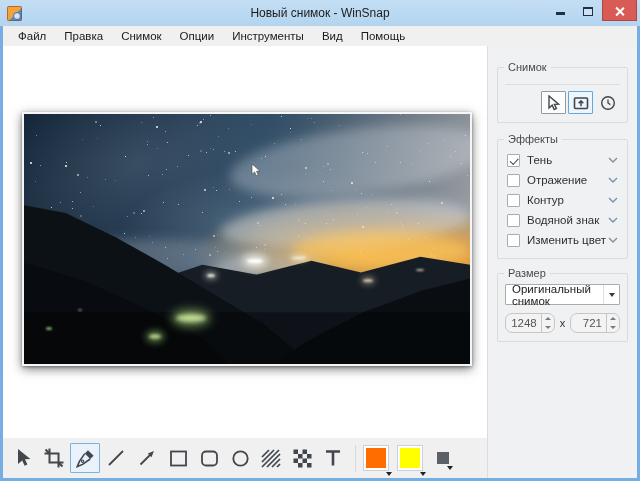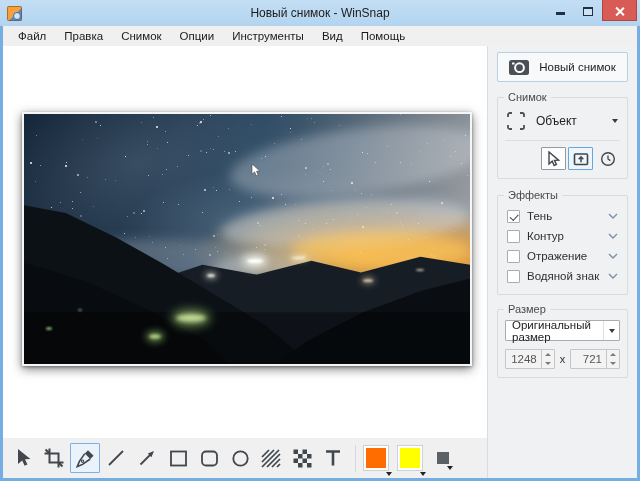--- a/index.html
+++ b/index.html
@@ -91,21 +91,21 @@
   .g-size { margin-top:14px; }
   .combo { height:21px; border:1px solid #ababab; background:#fff; display:flex; align-items:center;
            border-radius:1px; padding-left:6px; }
   .combo .lbl { font-size:11.5px; color:#222; flex:1; }
   .combo-arrow { width:16px; align-self:stretch; display:flex; align-items:center; justify-content:center;
            border-left:1px solid #e0e0e0; }
   .tri-down { width:0; height:0; border-left:3.5px solid transparent; border-right:3.5px solid transparent;
            border-top:4px solid #3a3a3a; }
   .spin-row { display:flex; align-items:center; margin-top:8px; }
   .spinner { width:55px; height:20px; border:1px solid #c6c6c6; background:#f3f3f3; display:flex;
-             border-radius:1px; }
+             border-radius:7px; }
   .spin-val { flex:1; font-size:11.5px; color:#555; text-align:right; padding:3px 4px 0 0; }
   .spin-btns { width:13px; border-left:1px solid #c6c6c6; display:flex; flex-direction:column; }
   .spin-up,.spin-dn { flex:1; display:flex; align-items:center; justify-content:center; }
   .spin-up::after { content:""; border-left:3px solid transparent; border-right:3px solid transparent;
              border-bottom:3.5px solid #7a7a7a; }
   .spin-dn::after { content:""; border-left:3px solid transparent; border-right:3px solid transparent;
              border-top:3.5px solid #7a7a7a; }
   .x-sep { font-size:11px; color:#333; margin:0 5px; }
   .btn-action { height:30px; border:1px solid #c9cdd1; border-radius:2px; background:#fafbfc;
                 display:flex; align-items:center; justify-content:center; position:relative; }
@@ -358,38 +358,23 @@
       <div class="lt" style="left:5%;top:85%;width:6px;height:3px;background:rgba(180,245,150,.7);filter:blur(1px);"></div>
       <div class="lt" style="left:12%;top:78%;width:4px;height:2px;background:rgba(200,250,170,.6);filter:blur(1px);"></div>
       <svg class="img-cursor" viewBox="0 0 11 14">
         <path d="M1 0 L1 10.2 L3.6 7.9 L5.3 11.8 L7.2 11 L5.5 7.2 L8.8 7 Z" fill="#ffffff" stroke="#444" stroke-width="0.6"></path>
       </svg>
     </div>
   </div>
 
   <div class="sidepanel">
 
-    <div class="btn-new">
-      <svg width="20" height="17" viewBox="0 0 20 17">
-        <rect x="0" y="1" width="20" height="15" rx="2.5" fill="#4a5056"></rect>
-        <rect x="3" y="3.6" width="2.6" height="2" rx="0.5" fill="#fff"></rect>
-        <circle cx="10.5" cy="8.7" r="4.4" fill="none" stroke="#fff" stroke-width="2"></circle>
-      </svg>
-      <span class="lbl">Новый снимок</span>
-    </div>
 
     <div class="group g-snapshot">
       <span class="group-label">Снимок</span>
-      <div class="obj-row">
-        <svg width="18" height="18" viewBox="0 0 18 18">
-          <path d="M1 5 V2.8 A1.8 1.8 0 0 1 2.8 1 H5 M13 1 H15.2 A1.8 1.8 0 0 1 17 2.8 V5 M17 13 V15.2 A1.8 1.8 0 0 1 15.2 17 H13 M5 17 H2.8 A1.8 1.8 0 0 1 1 15.2 V13" fill="none" stroke="#4c5258" stroke-width="1.8"></path>
-        </svg>
-        <span class="lbl">Объект</span>
-        <span class="tri-down"></span>
-      </div>
       <hr class="divider">
       <div class="tools-row">
         <div class="mini-btn outlined">
           <svg width="15" height="16" viewBox="0 0 15 16">
             <path d="M3 1 L3 13 L6.2 10.2 L8.2 14.5 L10.4 13.5 L8.4 9.3 L12.6 9.1 Z" fill="#fdfdfd" stroke="#3f464c" stroke-width="1.4"></path>
           </svg>
         </div>
         <div class="mini-btn active">
           <svg width="16" height="16" viewBox="0 0 16 16">
             <rect x="1.5" y="3" width="13" height="10.5" rx="1" fill="none" stroke="#3f464c" stroke-width="1.6"></rect>
@@ -409,45 +394,52 @@
       <span class="group-label">Эффекты</span>
       <div class="effect-row checked">
         <span class="checkbox"></span>
         <span class="lbl">Тень</span>
         <svg width="10" height="6" viewBox="0 0 10 6">
             <polyline points="1,1 5,5 9,1" fill="none" stroke="#7b91a6" stroke-width="1.4"></polyline>
           </svg>
       </div>
       <div class="effect-row">
         <span class="checkbox"></span>
-        <span class="lbl">Контур</span>
+        <span class="lbl">Отражение</span>
         <svg width="10" height="6" viewBox="0 0 10 6">
             <polyline points="1,1 5,5 9,1" fill="none" stroke="#7b91a6" stroke-width="1.4"></polyline>
           </svg>
       </div>
       <div class="effect-row">
         <span class="checkbox"></span>
-        <span class="lbl">Отражение</span>
+        <span class="lbl">Контур</span>
         <svg width="10" height="6" viewBox="0 0 10 6">
             <polyline points="1,1 5,5 9,1" fill="none" stroke="#7b91a6" stroke-width="1.4"></polyline>
           </svg>
       </div>
       <div class="effect-row">
         <span class="checkbox"></span>
         <span class="lbl">Водяной знак</span>
         <svg width="10" height="6" viewBox="0 0 10 6">
             <polyline points="1,1 5,5 9,1" fill="none" stroke="#7b91a6" stroke-width="1.4"></polyline>
           </svg>
       </div>
+      <div class="effect-row">
+        <span class="checkbox"></span>
+        <span class="lbl">Изменить цвет</span>
+        <svg width="10" height="6" viewBox="0 0 10 6">
+            <polyline points="1,1 5,5 9,1" fill="none" stroke="#7b91a6" stroke-width="1.4"></polyline>
+          </svg>
+      </div>
     </div>
 
     <div class="group g-size">
       <span class="group-label">Размер</span>
       <div class="combo">
-        <span class="lbl">Оригинальный размер</span>
+        <span class="lbl">Оригинальный снимок</span>
         <span class="combo-arrow">
             <span class="tri-down"></span>
           </span>
       </div>
       <div class="spin-row">
         <div class="spinner">
           <span class="spin-val">1248</span>
           <span class="spin-btns">
               <span class="spin-up"></span>
               <span class="spin-dn"></span>

